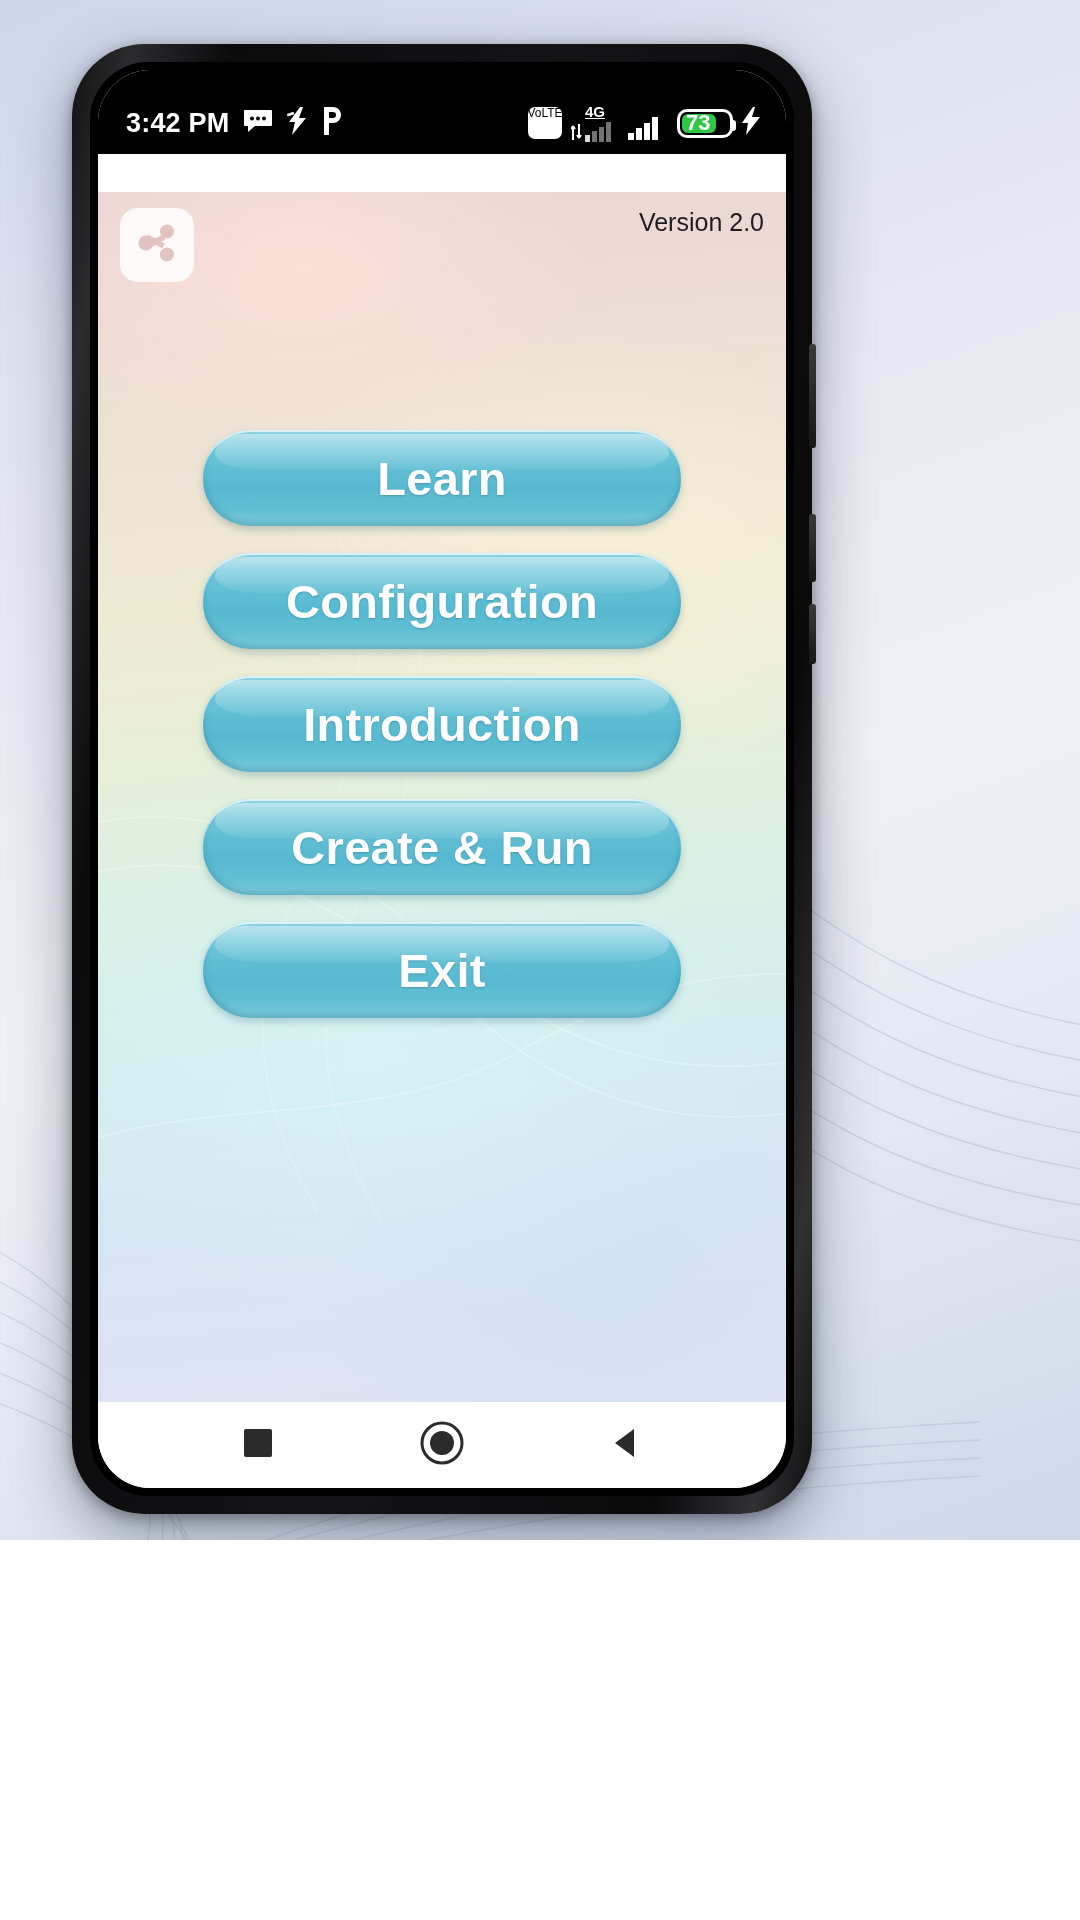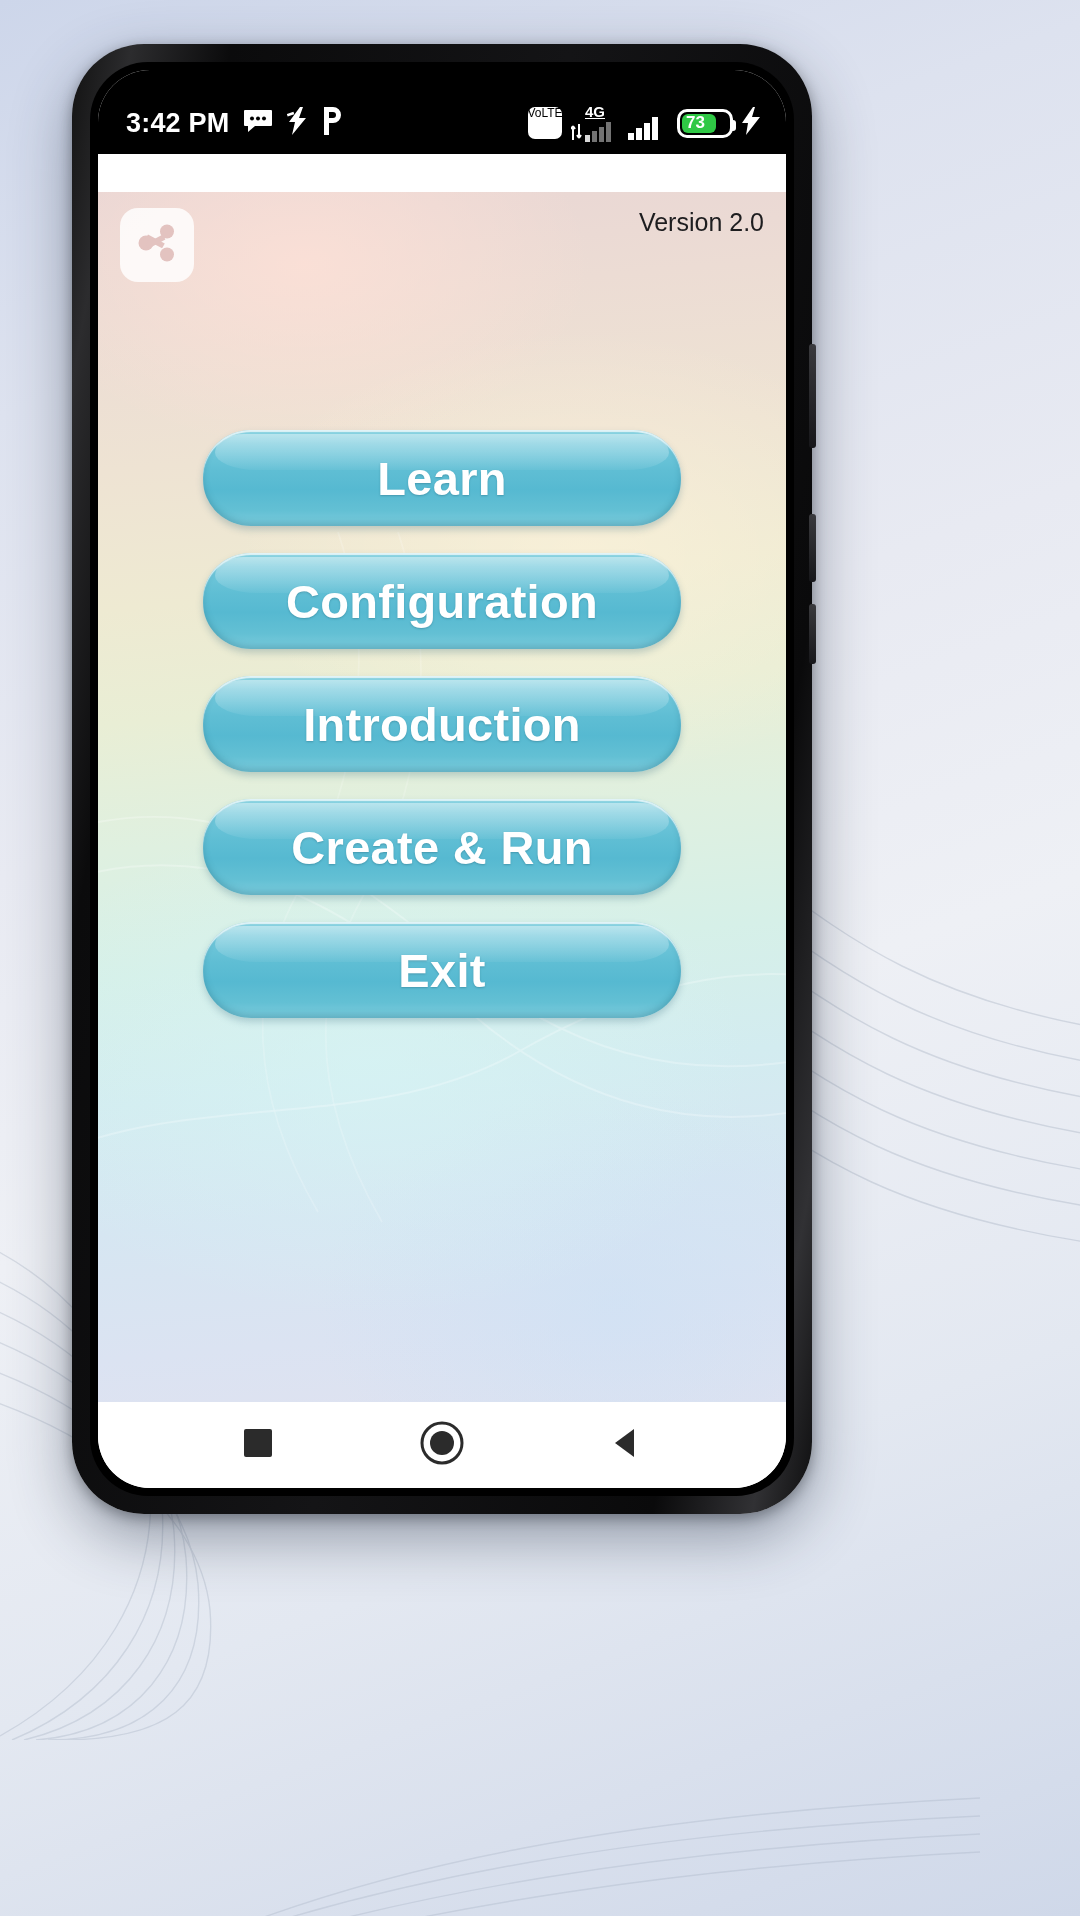--- a/index.html
+++ b/index.html
@@ -8,21 +8,21 @@
     width: 1080px;
     height: 1920px;
     overflow: hidden;
     font-family: "Liberation Sans", sans-serif;
   }
 
   
   #backdrop {
     position: relative;
     width: 1080px;
-    height: 1916px;
+    height: 1540px;
     background:
       linear-gradient(160deg,
         #cdd6ea 0%,
         #dde2ef 18%,
         #e8eaf2 38%,
         #eef0f5 55%,
         #e3e8f1 75%,
         #cfd8e9 100%);
     overflow: hidden;
   }
@@ -152,21 +152,21 @@
     width:4px;height:11px;border-radius:0 3px 3px 0;background:#fff;
   }
   .battery-fill {
     height: 100%;
     border-radius: 6px;
     background: #2fc845;
     display:flex; align-items:center; justify-content:flex-start;
   }
   .battery-pct {
     position:absolute; left:6px; top:50%; transform: translateY(-50%);
-    font-size:17px; font-weight:800; color:#fff;
+    font-size:22px; font-weight:800; color:#fff;
     font-family:"Liberation Sans", sans-serif;
   }
 
   
   #app {
     position: relative;
     flex: 1 1 auto;
     overflow: hidden;
     background:
       linear-gradient(175deg,

